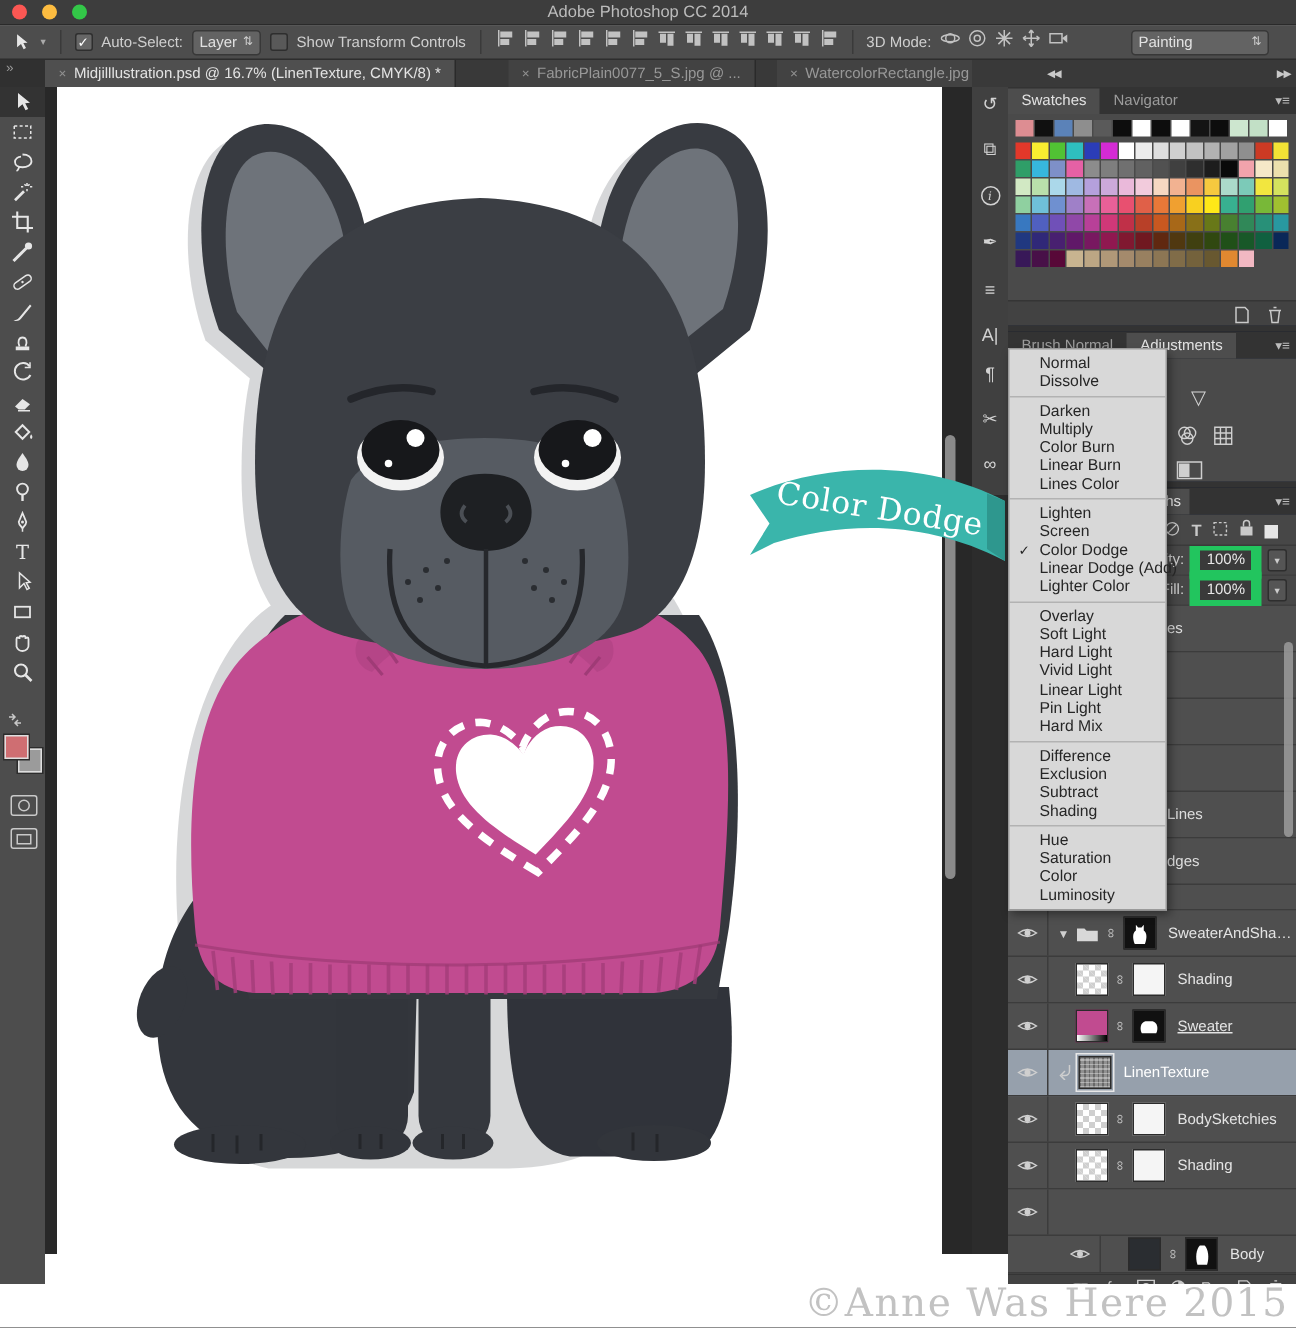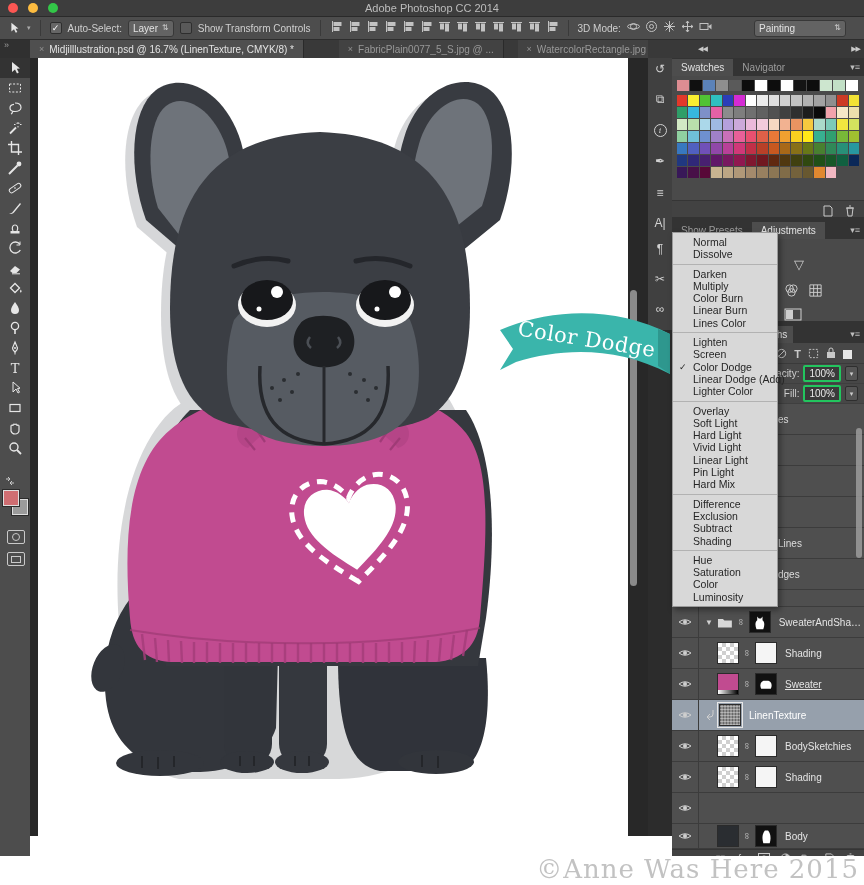--- a/index.html
+++ b/index.html
@@ -70,21 +70,21 @@
   .sw{height:11px;}
   .panel-footbar{height:16px;background:#424242;border-top:1px solid #353535;position:relative;}
   .panel-gap{height:4px;background:#333333;}
   .presets-body{position:relative;height:82px;background:#4a4a4a;}
   .adj-icon{position:absolute;color:#cfcfcf;}
   
   .filter-row{height:20px;background:#474747;border-bottom:1px solid #3a3a3a;position:relative;}
   .filter-icons{position:absolute;right:12px;top:2px;display:flex;gap:7px;align-items:center;}
   .opa-row{height:19px;display:flex;align-items:center;justify-content:flex-end;gap:4px;
            padding-right:6px;font-size:10px;color:#cfcfcf;border-bottom:1px solid #3f3f3f;background:#474747;}
-  .val-well{background:#3a3a3a;border:2px solid #22c55e;border-radius:2px;color:#e8e8e8;
+  .val-well{background:#3a3a3a;border:7px solid #22c55e;border-radius:2px;color:#e8e8e8;
             padding:0 4px;height:13px;display:flex;align-items:center;font-size:10px;}
   .val-arrow{width:11px;height:13px;background:#555;border:1px solid #2e2e2e;border-radius:2px;
              color:#ccc;font-size:7px;display:flex;align-items:center;justify-content:center;}
   .layer-rows{position:relative;background:#4f4f4f;}
   .layer-row{height:30px;border-bottom:1px solid #3c3c3c;display:flex;align-items:center;position:relative;background:#4f4f4f;}
   .layer-row.partial{color:#dedede;font-size:10px;}
   .layer-row.partial .frag{padding-left:106px;}
   .layer-row.selected{background:#96a0ac;}
   .eye-box{width:26px;height:30px;border-right:1px solid #3c3c3c;display:flex;align-items:center;justify-content:center;flex:0 0 26px;}
   .row-content{display:flex;align-items:center;gap:4px;padding-left:6px;flex:1;min-width:0;}
@@ -680,21 +680,21 @@
         <span style="position:absolute;right:8px;top:2px;">
           <svg width="12" height="12" viewBox="0 0 12 12">
               <path d="M3,3 h6 l-1,8 h-4 Z M2,3 h8 M5,1 h2" fill="none" stroke="#c9c9c9"></path>
             </svg></span>
       </div>
       <div class="panel-gap"></div>
     </div>
 
     <div>
       <div class="panel-tabs" id="presets-tabs">
-        <span class="panel-tab">Show Presets</span>
+        <span class="panel-tab">Brush Normal</span>
           <span class="panel-tab active">Adjustments</span>
           <span class="panel-menu-btn">▾≡</span>
       </div>
       <div class="presets-body">
         <span class="adj-icon" style="left:122px;top:18px;font-size:13px;">▽</span>
         <span class="adj-icon" style="left:112px;top:44px;">
           <svg width="15" height="15" viewBox="0 0 16 16">
               <circle cx="6" cy="6" r="4" fill="none" stroke="#cfcfcf"></circle>
               <circle cx="10" cy="6" r="4" fill="none" stroke="#cfcfcf"></circle>
               <circle cx="8" cy="10" r="4" fill="none" stroke="#cfcfcf"></circle>
@@ -869,21 +869,21 @@
             </div>
           </div>
           <div class="layer-row">
             <div class="eye-box">
               <svg width="14" height="10" viewBox="0 0 14 10">
                 <path d="M1,5 Q7,0.5 13,5 Q7,9.5 1,5 Z" fill="none" stroke="#cfcfcf"></path>
                 <circle cx="7" cy="5" r="2" fill="#cfcfcf"></circle>
               </svg>
             </div>
           </div>
-          <div class="layer-row" style="height: 24px; overflow: hidden;">
+          <div class="layer-row" style="height: 24px; overflow: hidden; padding-left: 35px;">
             <div class="eye-box">
               <svg width="14" height="10" viewBox="0 0 14 10">
                 <path d="M1,5 Q7,0.5 13,5 Q7,9.5 1,5 Z" fill="none" stroke="#cfcfcf"></path>
                 <circle cx="7" cy="5" r="2" fill="#cfcfcf"></circle>
               </svg>
             </div>
             <div class="row-content">
               <span style="width:8px;"></span>
               <span class="thumb dark"></span>
               <span class="chain">∞</span>

